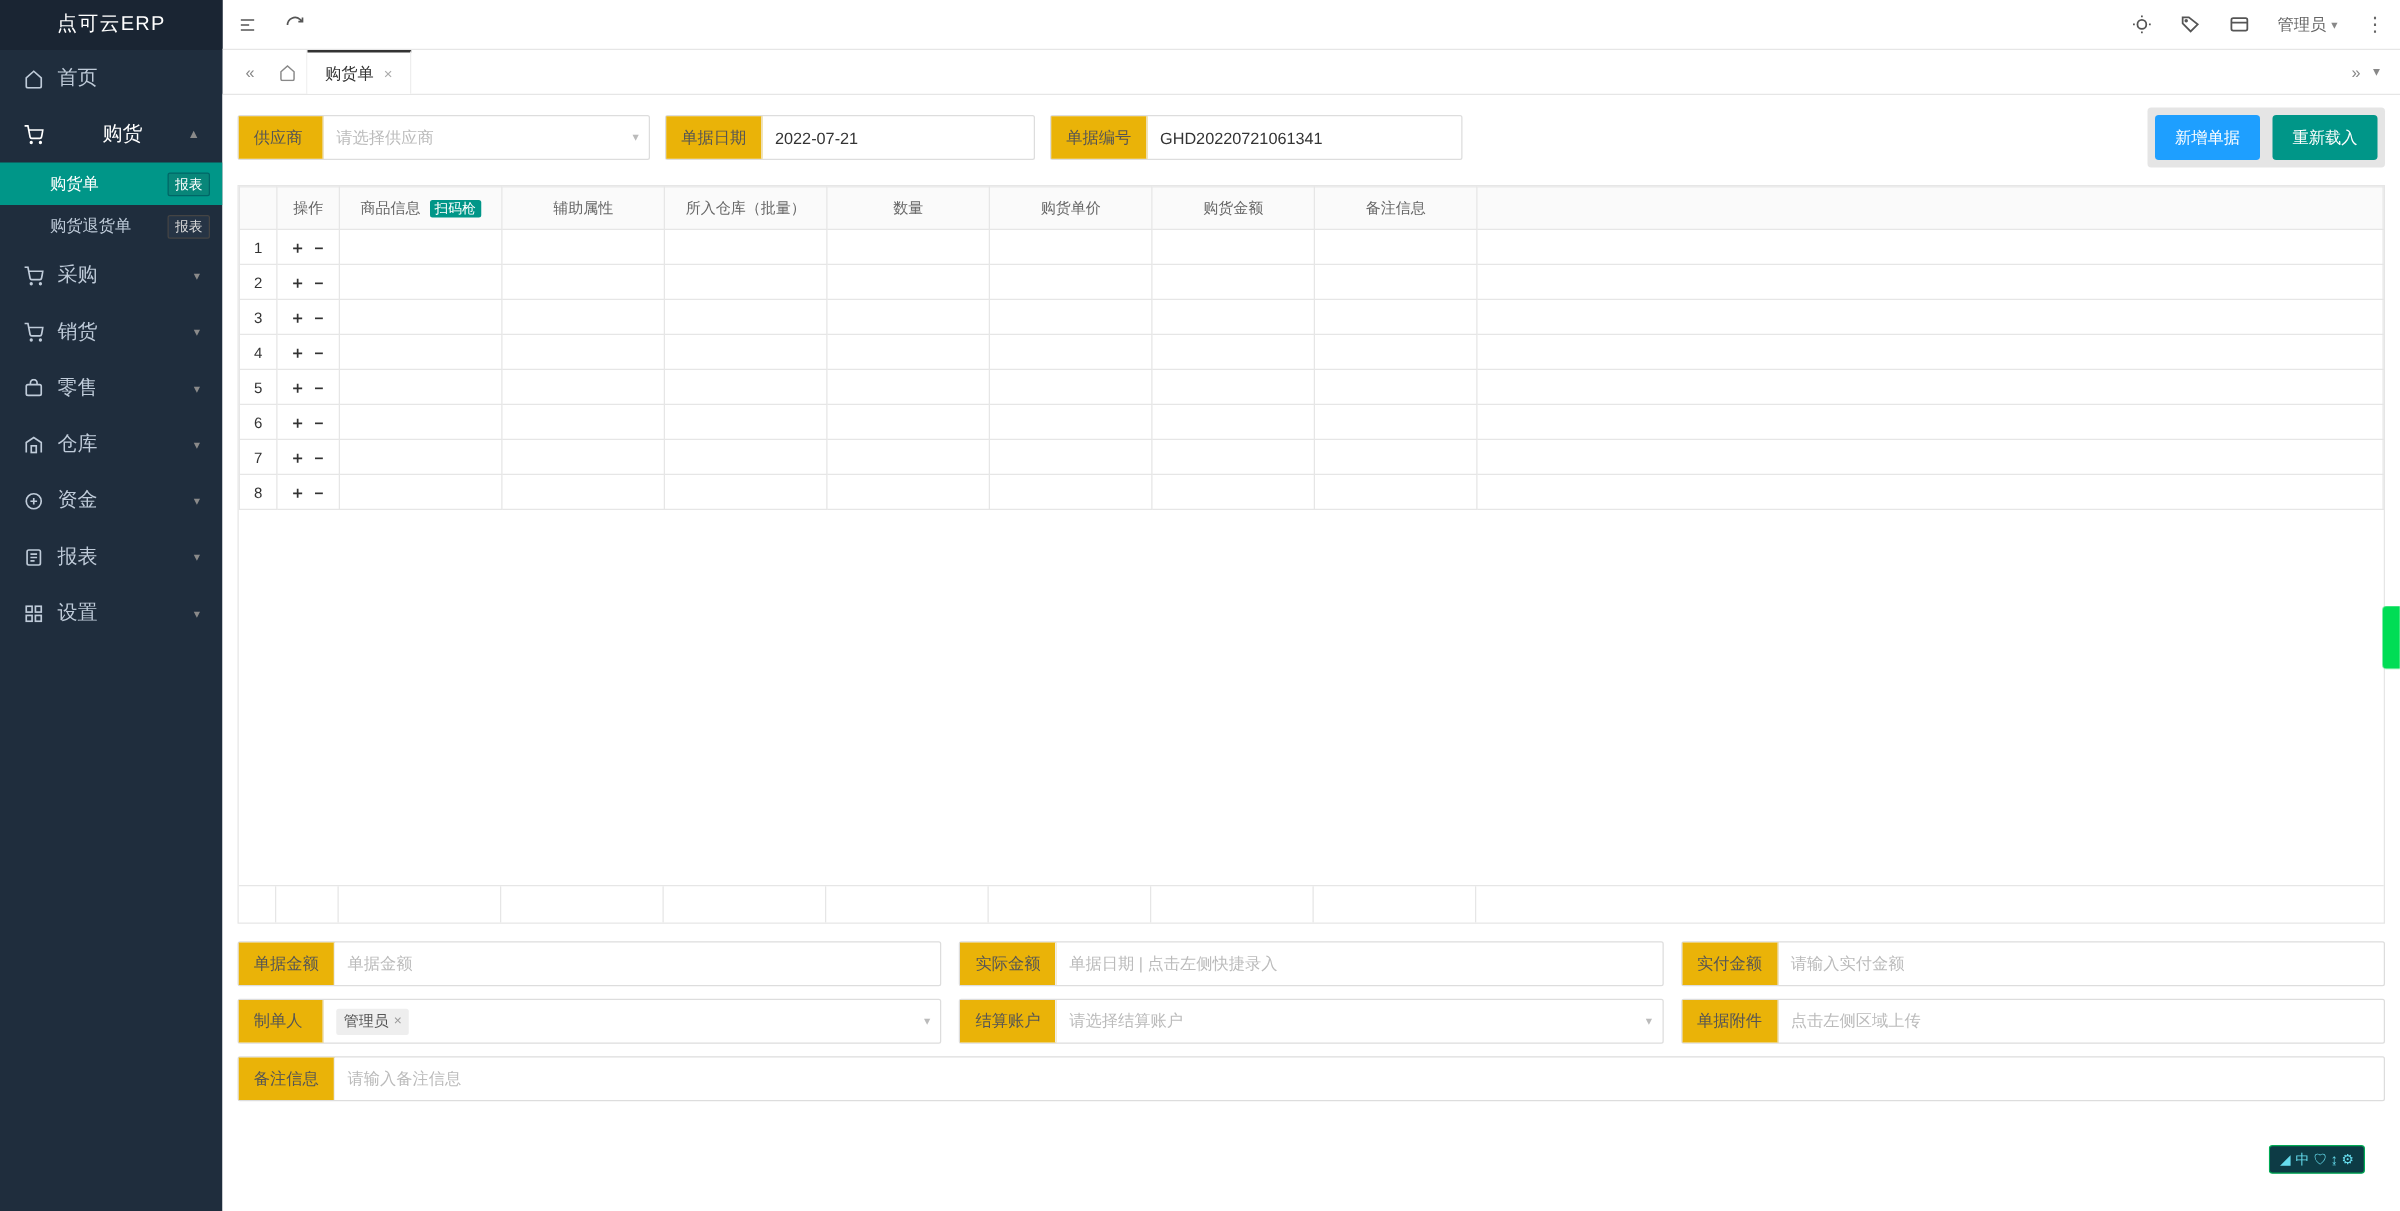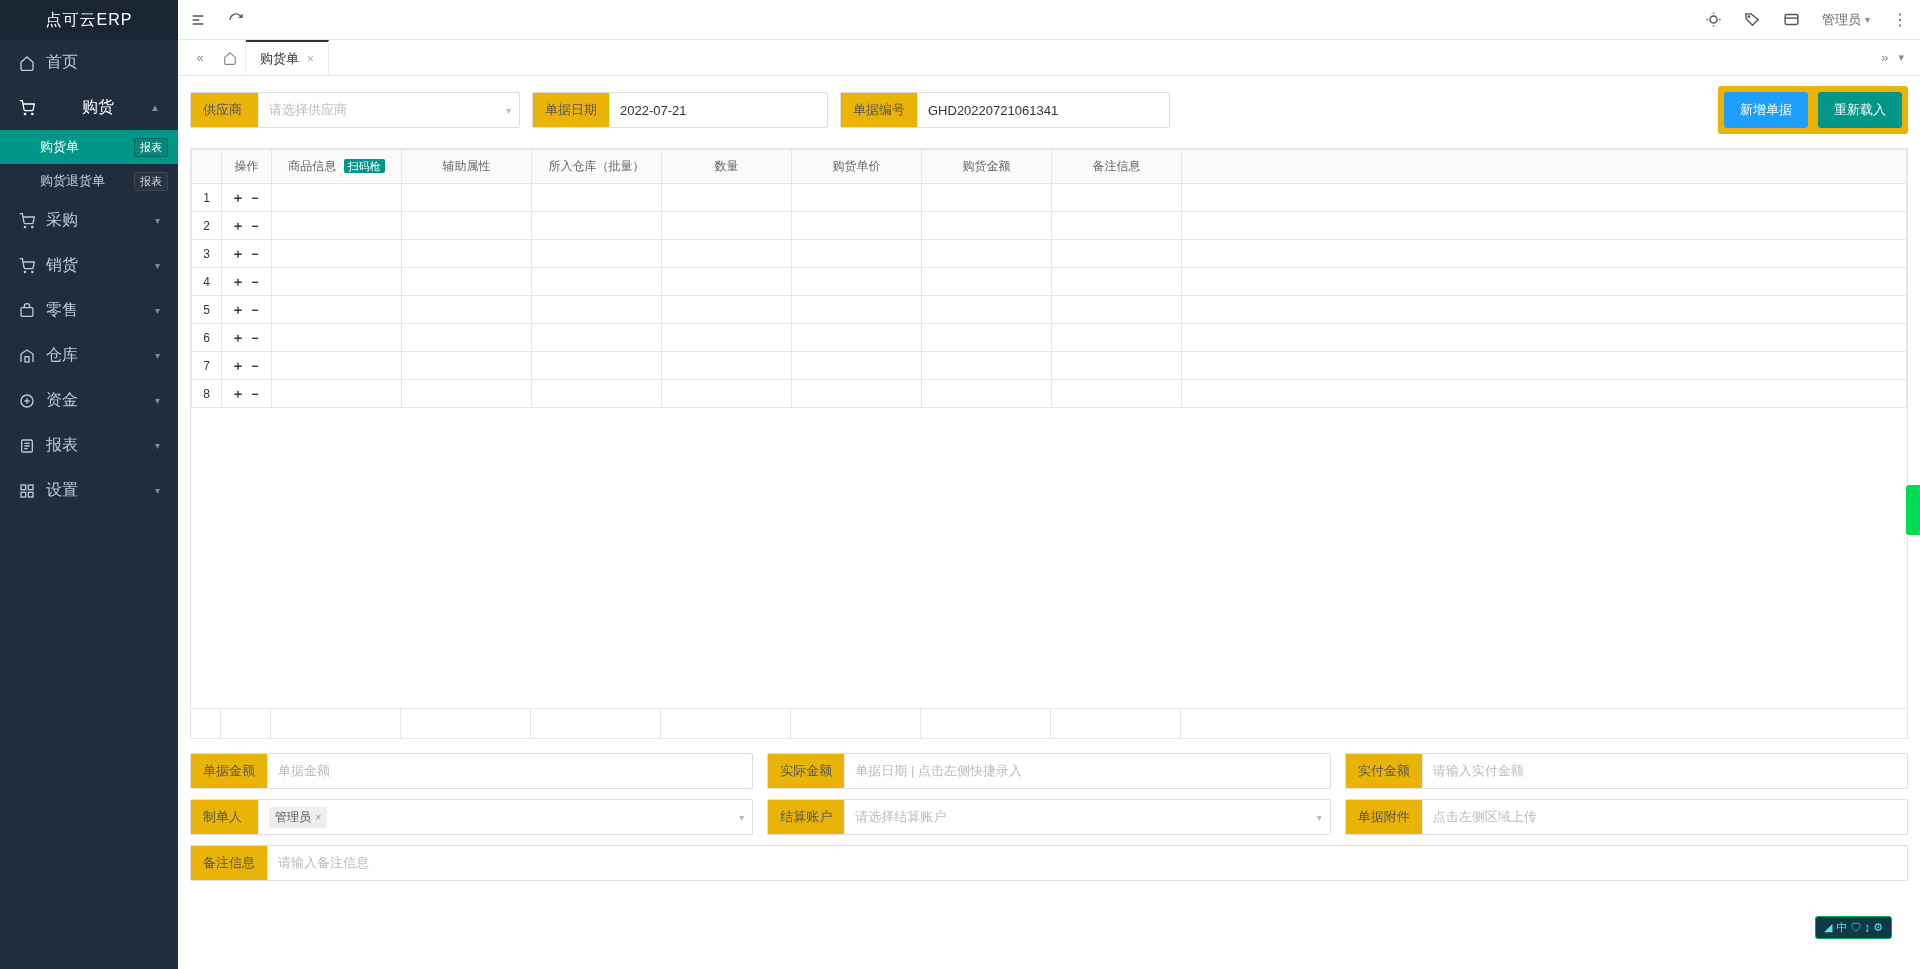--- a/index.html
+++ b/index.html
@@ -42,21 +42,21 @@
 
 .filter-row { display:flex; align-items:center; gap:12px; margin-bottom:14px; }
 .fld { display:flex; align-items:center; border:1px solid #ddd; height:36px; border-radius:2px; background:#fff; }
 .fld-label { padding:0 12px; color:#555; font-size:13px; background:#eab308; border-right:1px solid #eee; height:100%; display:flex; align-items:center; min-width:68px; }
 .fld-input { flex:1; height:100%; display:flex; align-items:center; padding:0 10px; color:#333; position:relative; }
 .fld-input.placeholder { color:#bbb; }
 .fld-caret { color:#bbb; font-size:10px; padding-right:8px; }
 .btn { height:36px; padding:0 16px; border:none; border-radius:3px; font-size:13px; cursor:pointer; color:#fff; }
 .btn-primary { background:#1e9fff; }
 .btn-success { background:#009688; }
-.action-btns { margin-left:auto; display:flex; gap:10px; background:#eab308; padding:6px; border-radius:3px;align-items:center; }
+.action-btns { margin-left:auto; display:flex; gap:10px; background:#e5e5e5; padding:6px; border-radius:3px;align-items:center; }
 
 
 .grid { border:1px solid #e6e6e6; }
 .grid table { width:100%; border-collapse:collapse; table-layout:fixed; }
 .grid th, .grid td { border:1px solid #e6e6e6; height:28px; font-size:12px; text-align:center; padding:0 4px; }
 .grid th { background:#fafafa; color:#666; font-weight:normal; height:34px; }
 .col-idx { width:30px; }
 .col-op { width:50px; }
 .col-prod { width:130px; }
 .col-attr { width:130px; }

